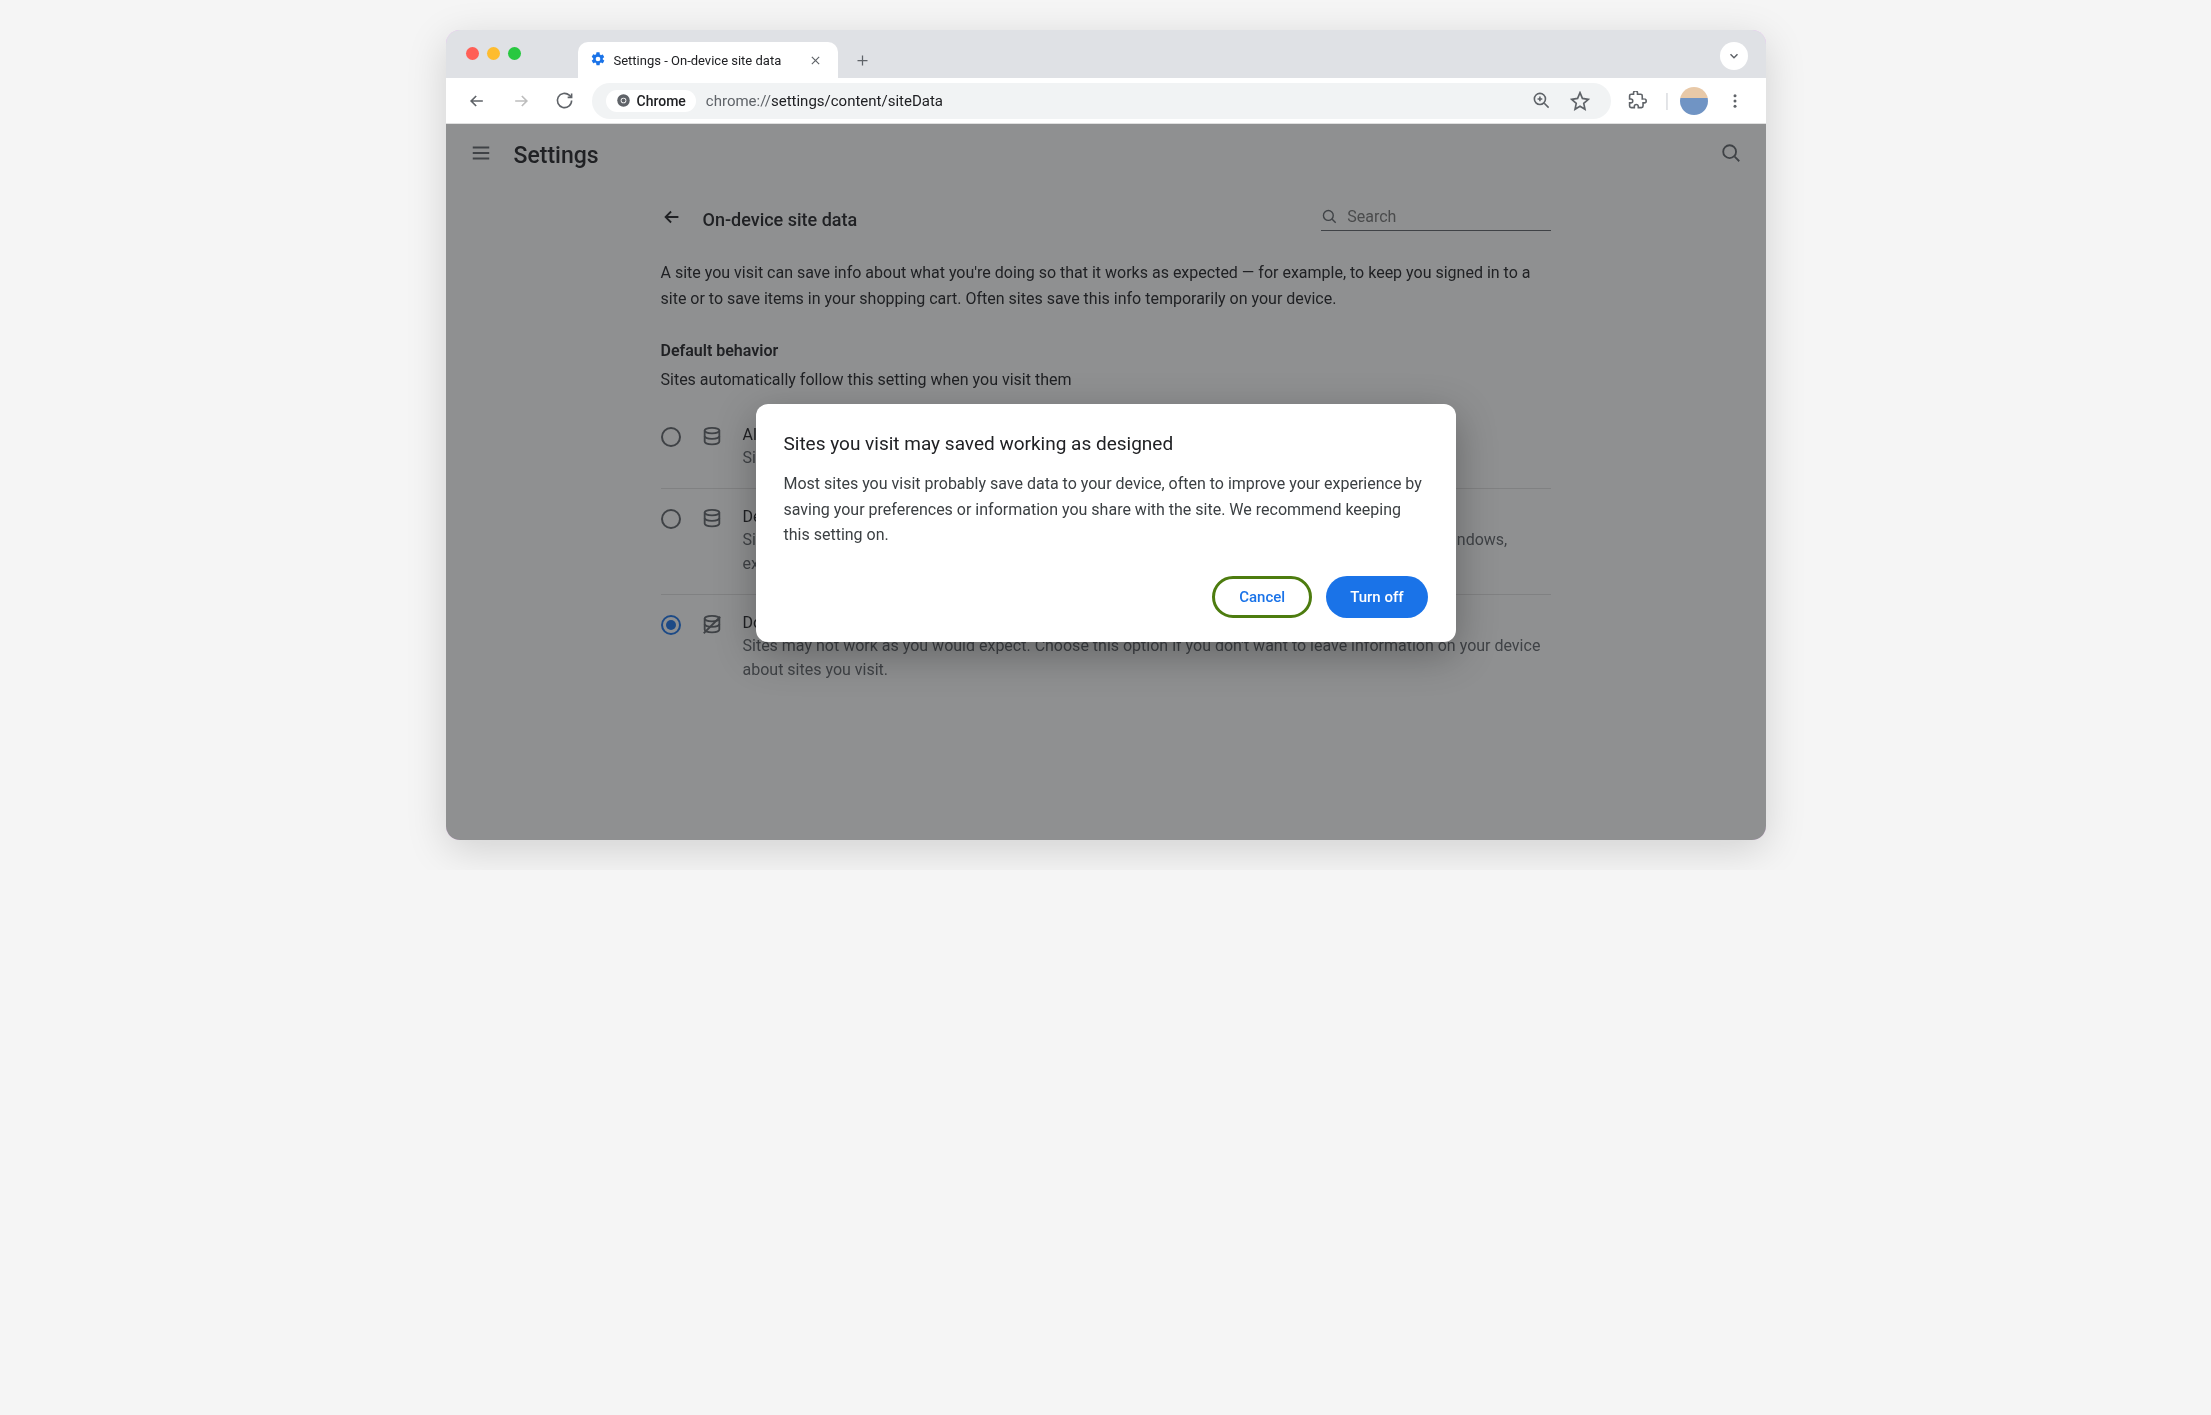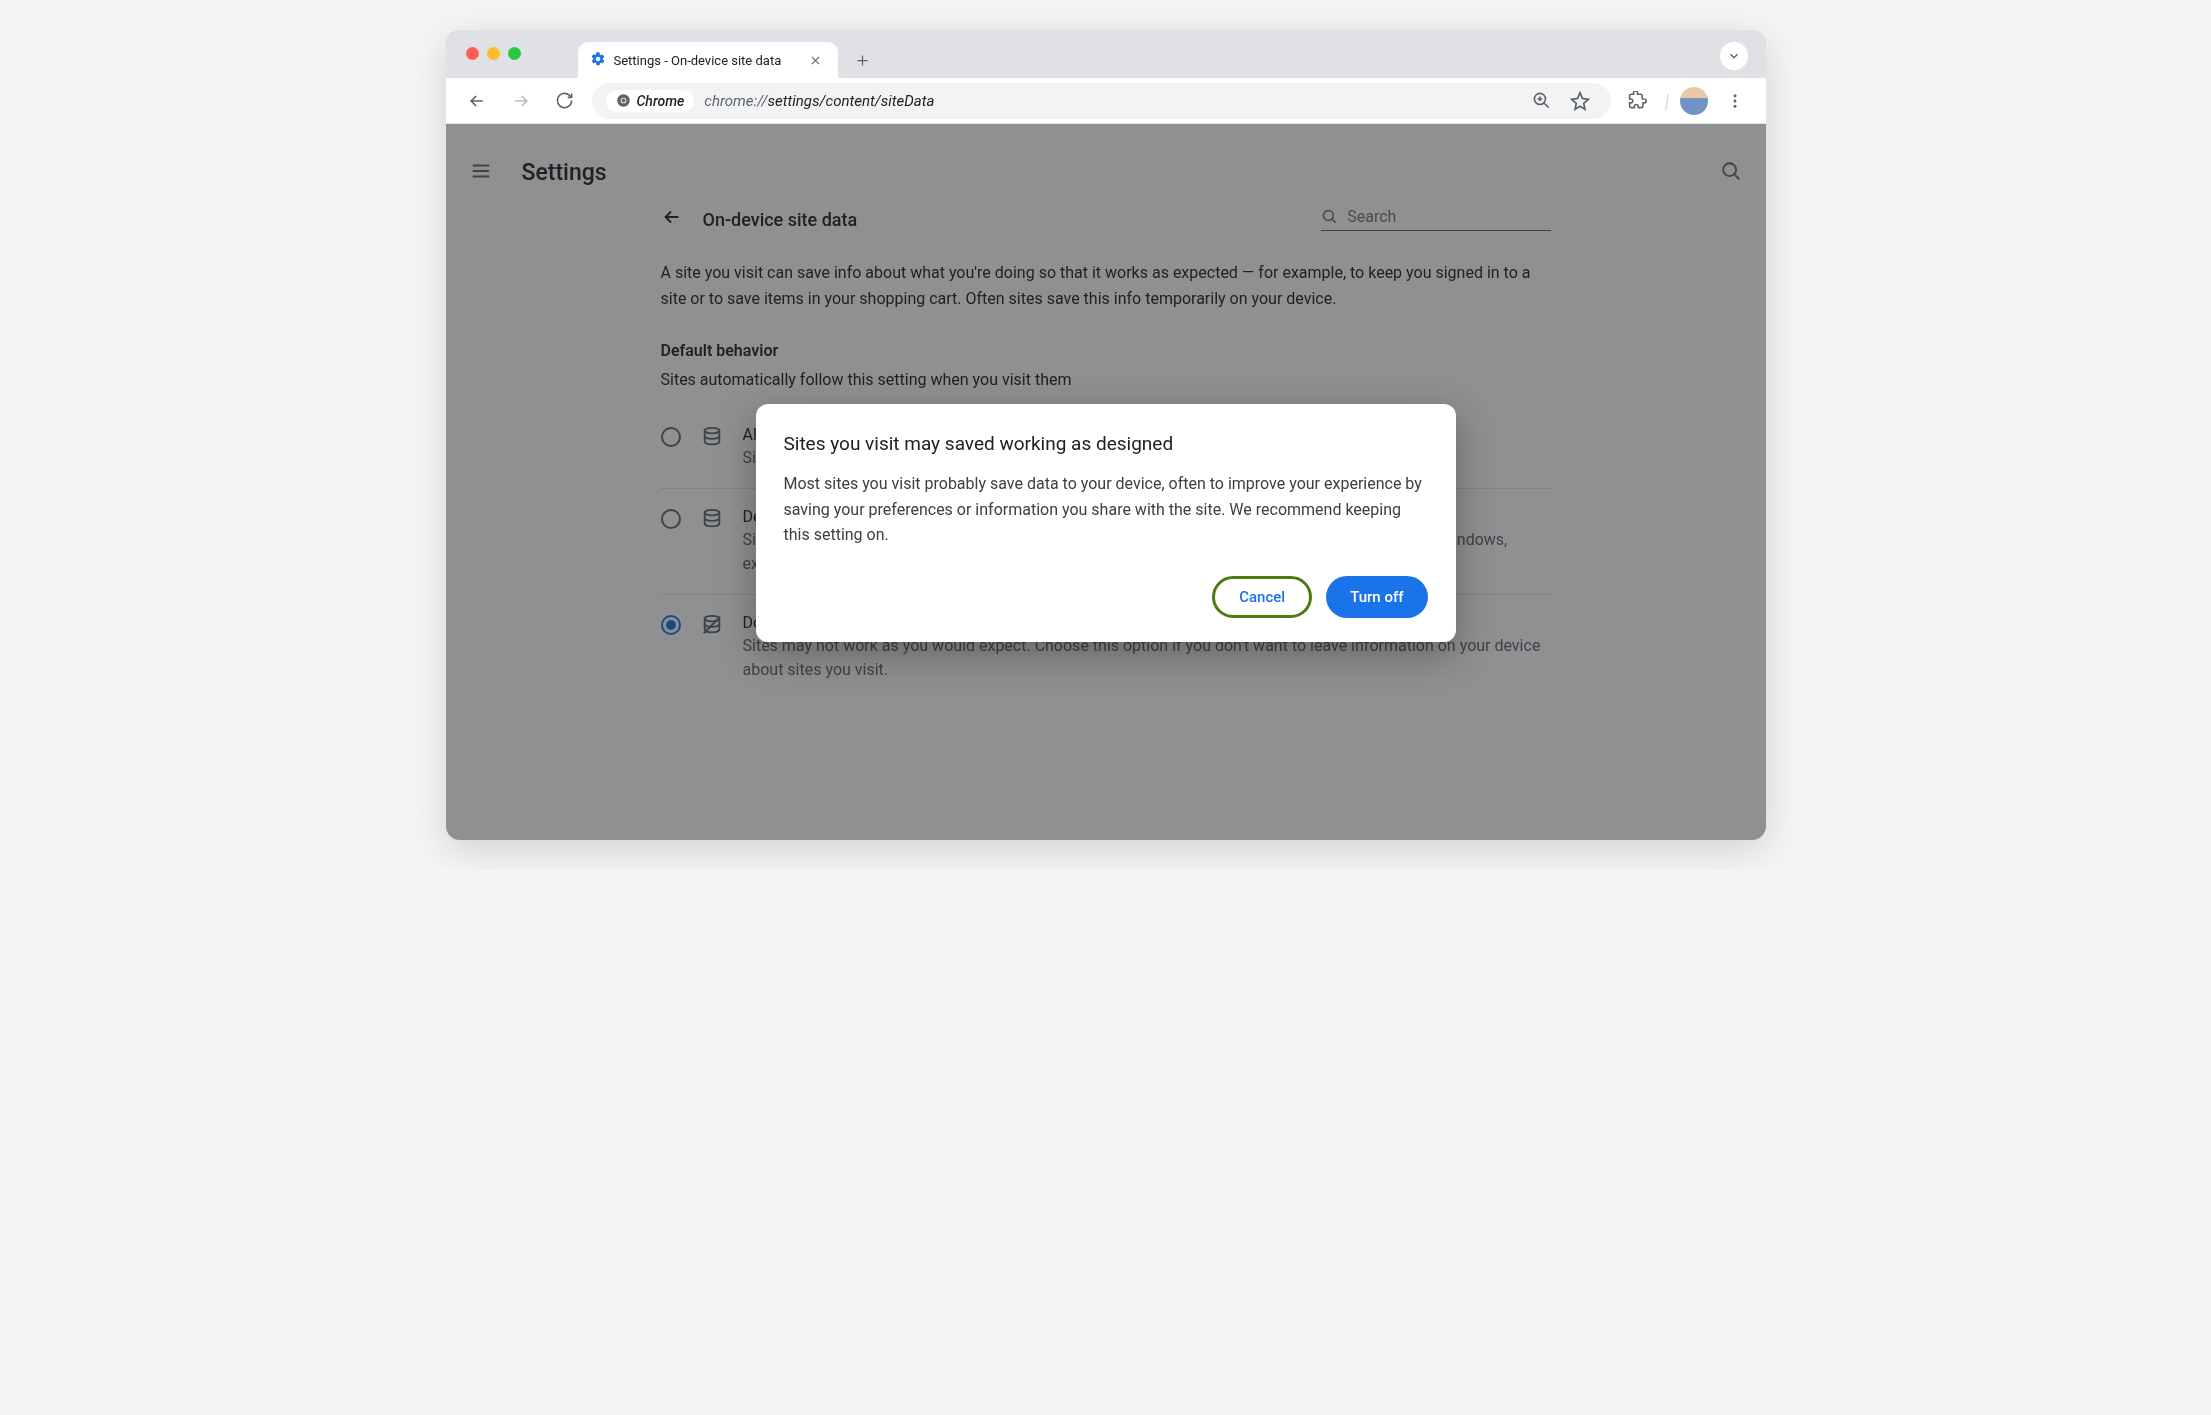--- a/index.html
+++ b/index.html
@@ -47,36 +47,36 @@
       min-width: 260px;
       font-size: 13px;
       color: #202124;
     }
     .tab-gear { color: #1a73e8; }
     .tab-close { width:20px; height:20px; border-radius:50%; display:flex; align-items:center;justify-content:center;cursor:pointer;font-size:15px;color:#5f6368;margin-left:auto;}
     .new-tab{ width:30px;height:30px;display:flex;align-items:center;justify-content:center;border-radius:50%;margin-left:10px;margin-bottom:3px;cursor:pointer;color:#5f6368;font-size:18px;}
     .chrome-menu-chevron{position:absolute;right:18px;top:12px;width:28px;height:28px;border-radius:50%;background:#fff;display:flex;align-items:center;justify-content:center;cursor:pointer;}
 
     .addr-row{
-      height:46px;background:#fff;display:flex;align-items:center;padding:0 14px;gap:10px;border-bottom:1px solid #e0e0e0;font-style:italic;
+      height:46px;background:#fff;display:flex;align-items:center;padding:0 14px;gap:10px;border-bottom:1px solid #e0e0e0;
     }
     .nav-icon{width:34px;height:34px;display:flex;align-items:center;justify-content:center;border-radius:50%;cursor:pointer;color:#5f6368;}
     .nav-icon.fwd{color:#bdbdbd;}
     .addr-bar{
       flex:1;height:36px;background:#f1f3f4;border-radius:20px;display:flex;align-items:center;padding:0 14px;gap:10px;font-size:15px;
     }
     .chrome-chip{background:#fff;border-radius:14px;padding:3px 10px;display:flex;align-items:center;gap:6px;font-size:14px;font-weight:500;color:#202124;}
     .url-text{color:#5f6368;}
     .url-path{color:#202124;}
     .addr-right-icons{display:flex;align-items:center;gap:4px;margin-left:auto;}
     .avatar{width:28px;height:28px;border-radius:50%;background:linear-gradient(#e8c9a8 40%, #7094c4 40%);}
     
     .settings-page{position:relative;height:calc(100% - 94px);background:#fff;}
     .settings-header{
-      height:62px;display:flex;align-items:flex-end;padding:0 24px;gap:30px;
+      height:62px;display:flex;align-items:center;padding:0 24px;gap:22px;
     }
     .hamburger{cursor:pointer;}
     .settings-title{font-size:23px;font-weight:500;color:#202124;}
     .header-search{margin-left:auto;cursor:pointer;}
     
     .settings-body{display:flex;justify-content:center;}
     .settings-panel{width:950px;padding:20px 30px;}
     .panel-header{display:flex;align-items:center;gap:20px;margin-bottom:28px;}
     .back-arrow{cursor:pointer;}
     .panel-title{font-size:18px;font-weight:500;color:#202124;}

